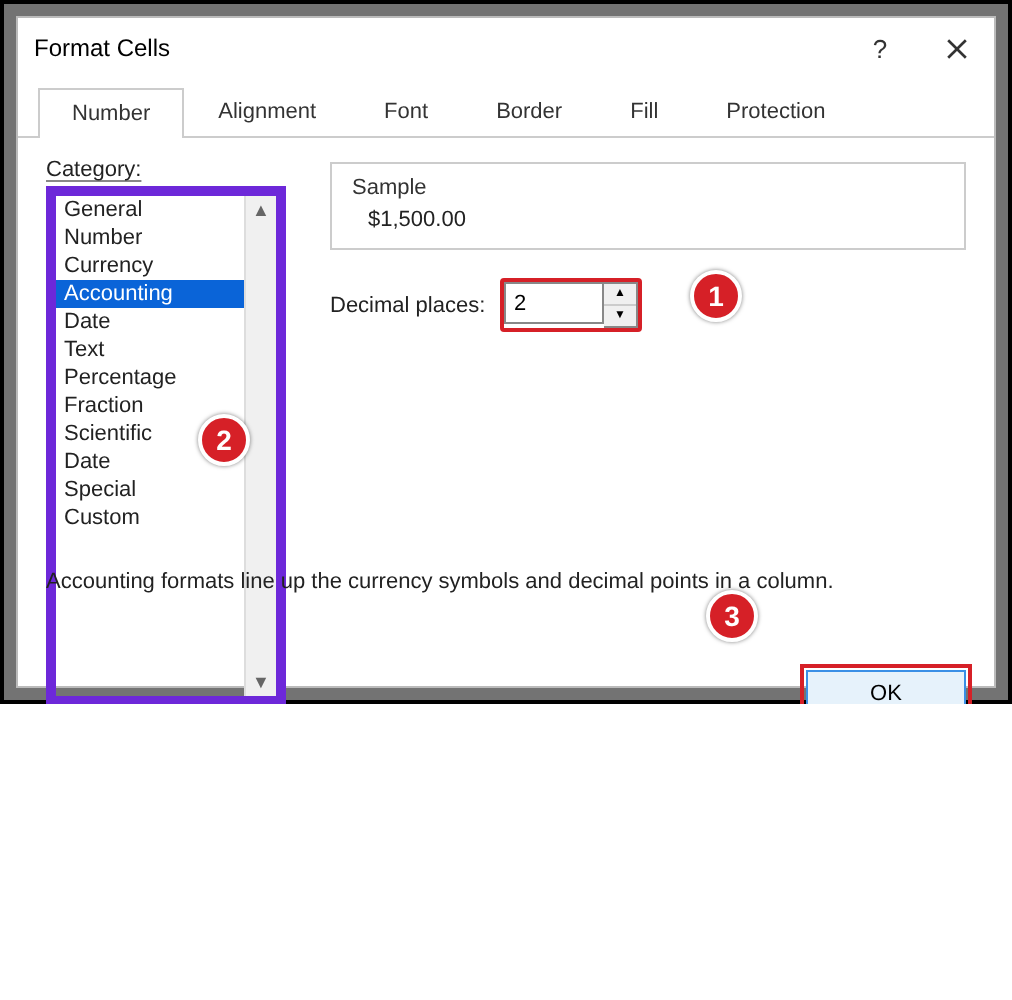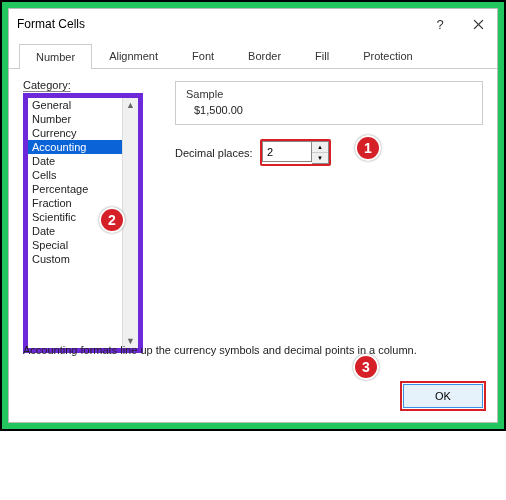--- a/index.html
+++ b/index.html
@@ -1,54 +1,54 @@
 <!DOCTYPE html>
 <html><head>
 <meta charset="utf-8">
 <style>
   * { box-sizing: border-box; font-family: "Segoe UI", Tahoma, sans-serif; }
   html, body { margin: 0; padding: 0; }
   body { background: #fff; }
-  .outer-border { width: 506px; height: 431px; border: 2px solid #000; position: relative; background: #22c55e; }
+  .outer-border { width: 506px; height: 352px; border: 2px solid #000; position: relative; background: #737373; }
   .window { position: absolute; inset: 6px; background: #fff; border: 1px solid #bbb; display: flex; flex-direction: column; }
   .titlebar { height: 30px; display: flex; align-items: center; padding: 0 0 0 8px; font-size: 12px; }
   .titlebar .spacer { flex: 1; }
   .title-btn { width: 38px; height: 30px; display: flex; align-items: center; justify-content: center; color: #333; font-size: 13px; }
   .title-btn svg { stroke: #333; }
   .tabs { display: flex; padding: 4px 10px 0 10px; border-bottom: 1px solid #ccc; font-size: 11px; }
   .tab { padding: 6px 16px; border: 1px solid transparent; border-bottom: none; color: #333; }
   .tab.active { background: #fff; border-color: #ccc; position: relative; top: 1px; }
   .panel { flex: 1; padding: 10px 14px; font-size: 11px; color: #222; position: relative; }
   .row { display: flex; }
   .category-col { display: flex; flex-direction: column; width: 120px; }
   .category-label { margin-bottom: 2px; text-decoration: underline; text-decoration-color: #888; text-underline-offset: 2px; }
   .listbox { border: 5px solid #6d28d9; height: 260px; overflow: hidden; display: flex; }
   .listbox-items { flex: 1; }
   .listbox-item { padding: 1px 4px; }
   .listbox-item.selected { background: #0a64d8; color: #fff; }
   .listbox-scroll { width: 16px; background: #f0f0f0; border-left: 1px solid #ddd; display: flex; flex-direction: column; justify-content: space-between; align-items: center; }
   .scroll-arrow { font-size: 9px; color: #666; padding: 2px 0; }
-  .right-col { flex: 1; padding-left: 32px; }
+  .right-col { flex: 1; padding-left: 22px; }
   .sample-box { border: 1px solid #ccc; padding: 6px 10px; margin-top: 2px; margin-bottom: 14px; height: 44px; }
   .sample-box .label { font-size: 11px; color: #333; }
   .sample-box .value { font-size: 11px; padding-left: 8px; padding-top: 4px; }
   .field-row { display: flex; align-items: center; margin-bottom: 10px; position: relative; }
   .field-label { width: 85px; text-align: left; }
   .spinner { display: flex; border: 2px solid #d62027; border-radius: 2px; }
   .spinner-input { width: 50px; height: 21px; border: 1px solid #888; font-size: 11px; padding: 0 4px; outline: none; }
   .spinner-btns { display: flex; flex-direction: column; width: 17px; border: 1px solid #888; border-left: none; }
   .spinner-btns button { height: 10.5px; border: none; background: #f0f0f0; font-size: 6px; line-height: 4px; padding: 0; cursor: pointer; }
   .spinner-btns button:first-child { border-bottom: 1px solid #ccc; }
   .symbol-row .field-label { width: 50px; }
   .symbol-select { flex: 1; height: 23px; border: 1px solid #888; background: #fff; display: flex; align-items: center; padding: 0 6px; position: relative; }
   .symbol-select .dd-btn { position: absolute; right: 0; top: 0; bottom: 0; width: 18px; background: #e7e7e7; border-left: 1px solid #bbb; display: flex; align-items: center; justify-content: center; }
   .symbol-wrap { border: 2px solid #d62027; border-radius: 2px; display: flex; flex: 1; }
   .annotation { position: absolute; width: 26px; height: 26px; background: #d62027; border: 2px solid #fff; border-radius: 50%; color: #fff; font-weight: bold; font-size: 14px; display: flex; align-items: center; justify-content: center; box-shadow: 0 0 2px rgba(0,0,0,0.5); pointer-events: none; }
   .hint { position: absolute; left: 14px; bottom: 66px; font-size: 11px; }
-  .dialog-buttons { position: absolute; right: 14px; bottom: 14px; display: flex; gap: 8px; }
+  .dialog-buttons { position: absolute; right: 14px; bottom: 4px; display: flex; gap: 8px; }
   .btn { width: 80px; height: 24px; border: 1px solid #aaa; background: linear-gradient(#fafafa,#e4e4e4); font-size: 11px; cursor: pointer; }
   .btn.ok-highlight { outline: 2px solid #d62027; outline-offset: 1px; border: 1px solid #3a8fe6; background: #e6f2fb; }
 </style>
 </head>
 <body>
 
 <div class="outer-border">
 <div class="window">
 
   <div class="titlebar">
@@ -77,21 +77,21 @@
 
       <div class="category-col">
         <span class="category-label">Category:</span>
         <div class="listbox">
           <div class="listbox-items" id="category-items">
                 <div class="listbox-item">General</div>
                 <div class="listbox-item">Number</div>
                 <div class="listbox-item">Currency</div>
                 <div class="listbox-item selected">Accounting</div>
                 <div class="listbox-item">Date</div>
-                <div class="listbox-item">Cells</div>
+                <div class="listbox-item">Text</div>
                 <div class="listbox-item">Percentage</div>
                 <div class="listbox-item">Fraction</div>
                 <div class="listbox-item">Scientific</div>
                 <div class="listbox-item">Date</div>
                 <div class="listbox-item">Special</div>
                 <div class="listbox-item">Custom</div>
               </div>
           <div class="listbox-scroll">
             <span class="scroll-arrow">▲</span>
             <span class="scroll-arrow">▼</span>

